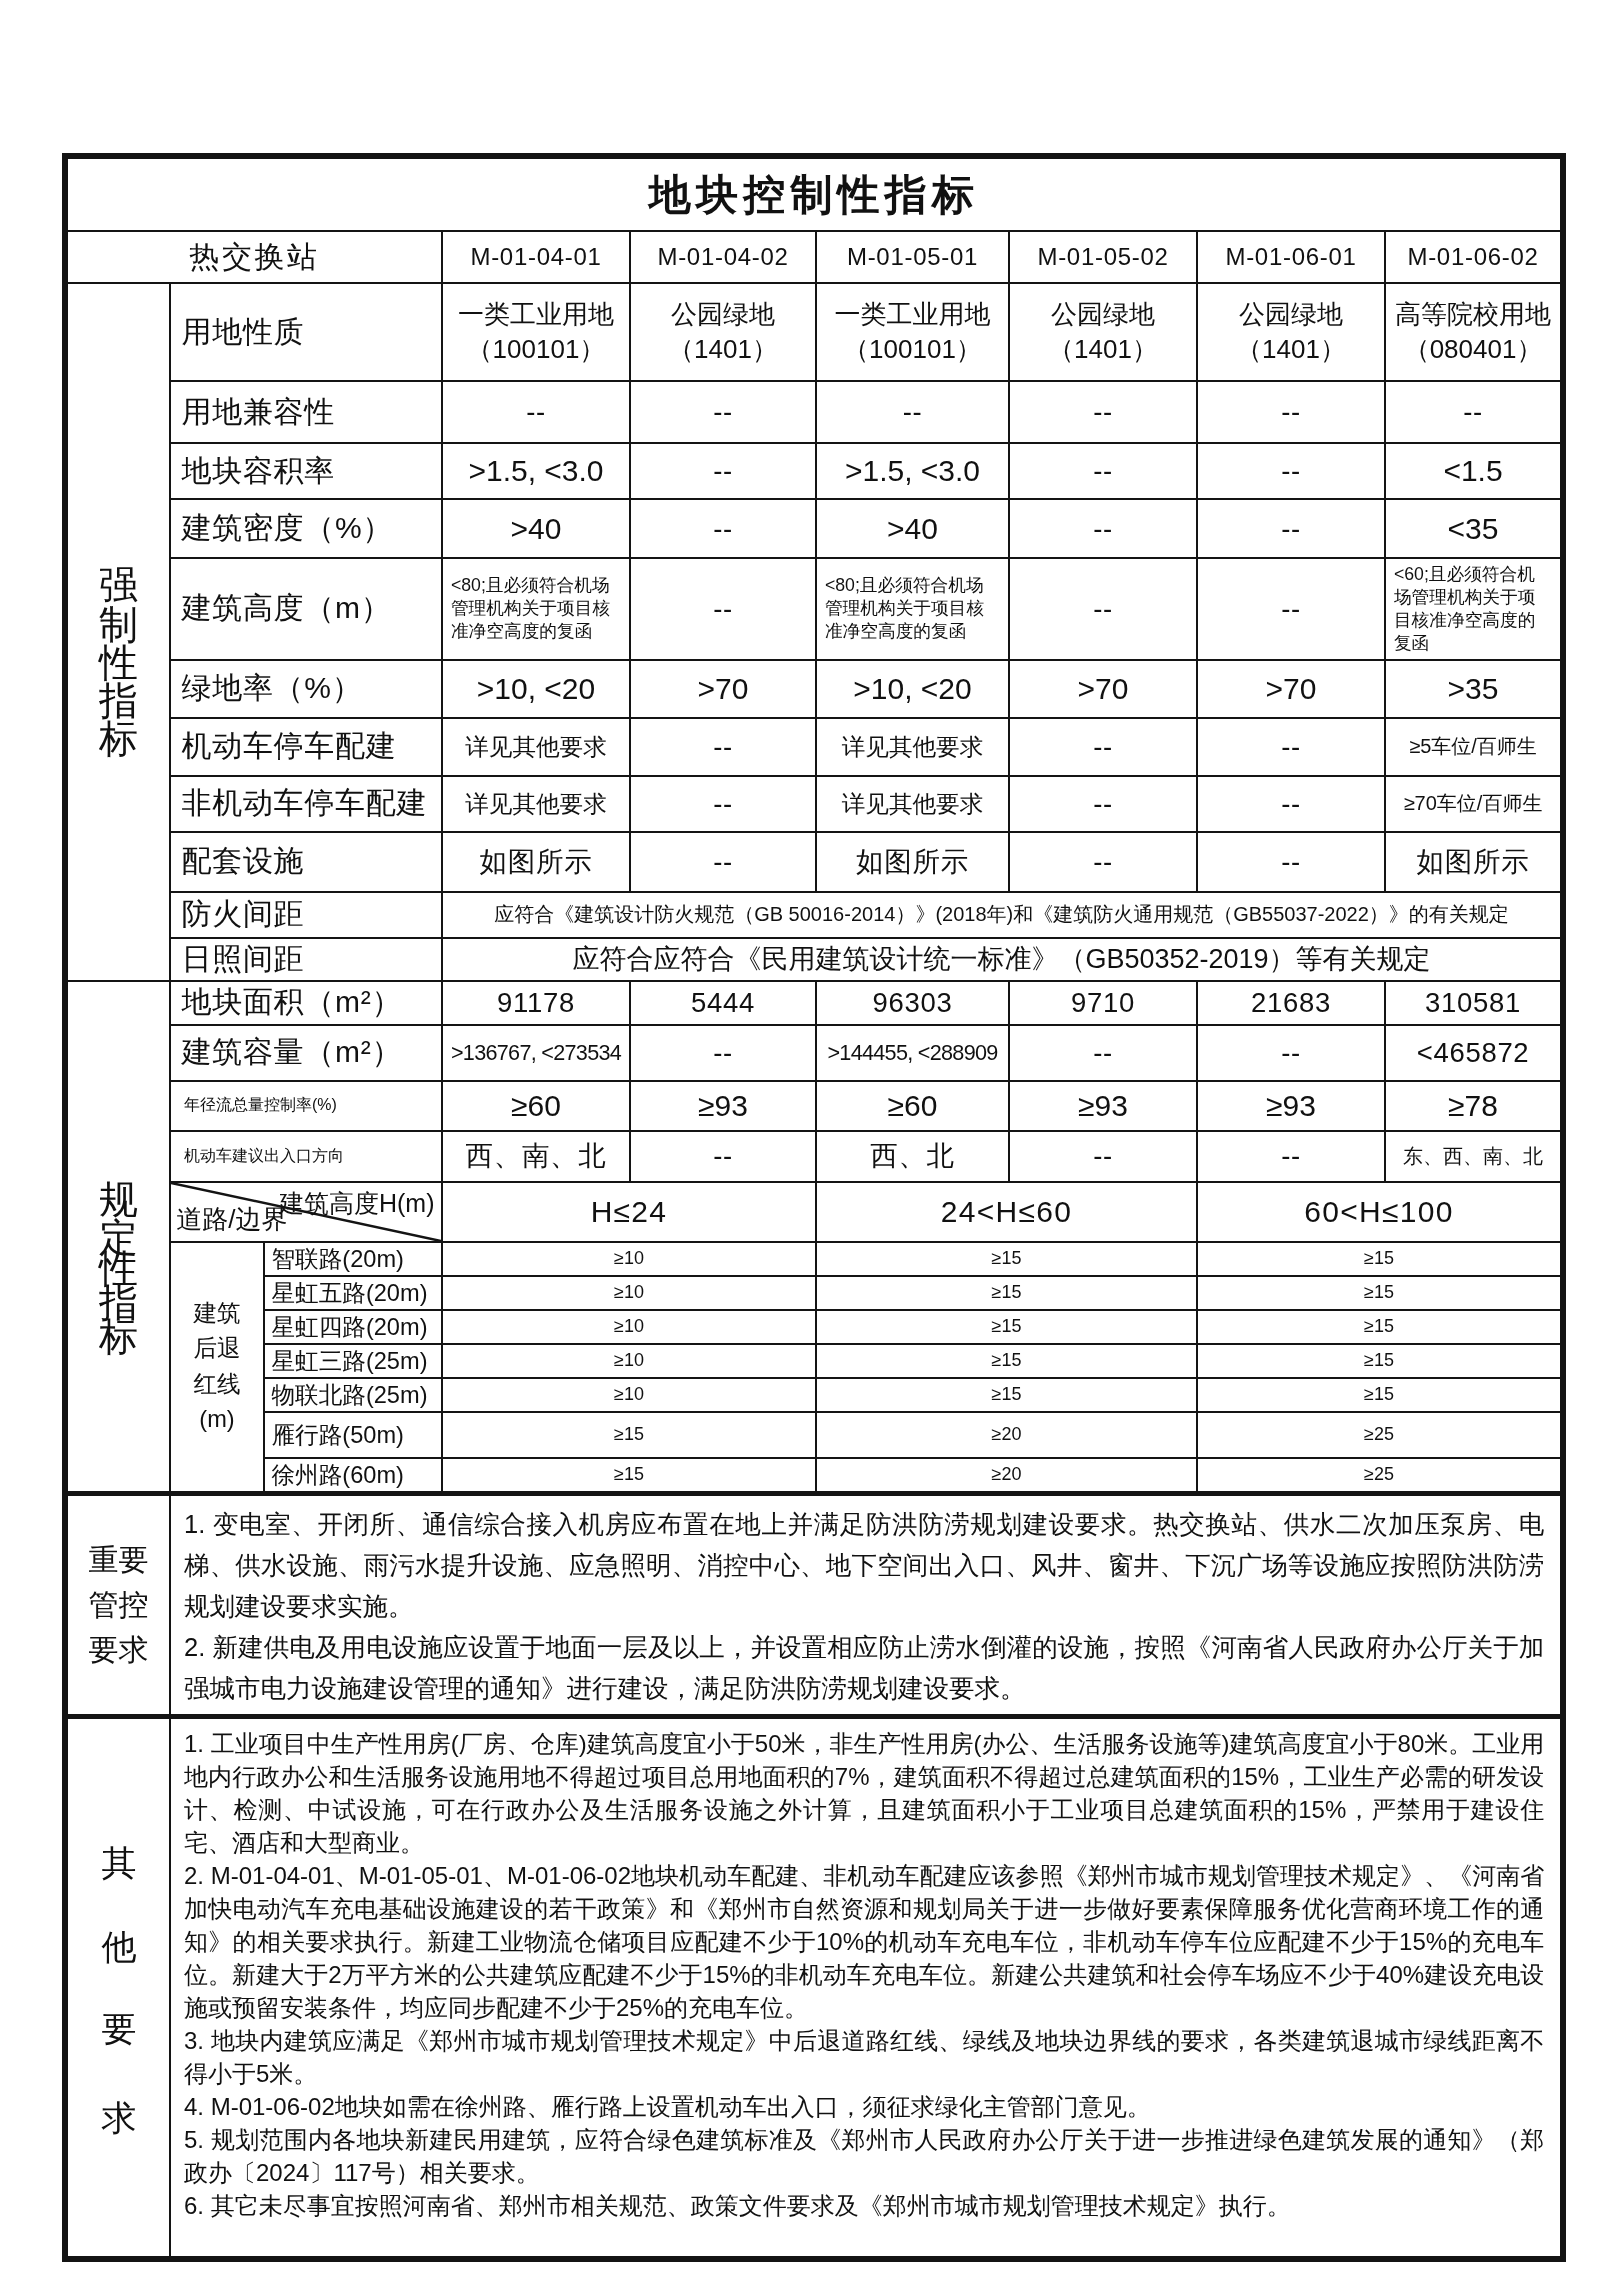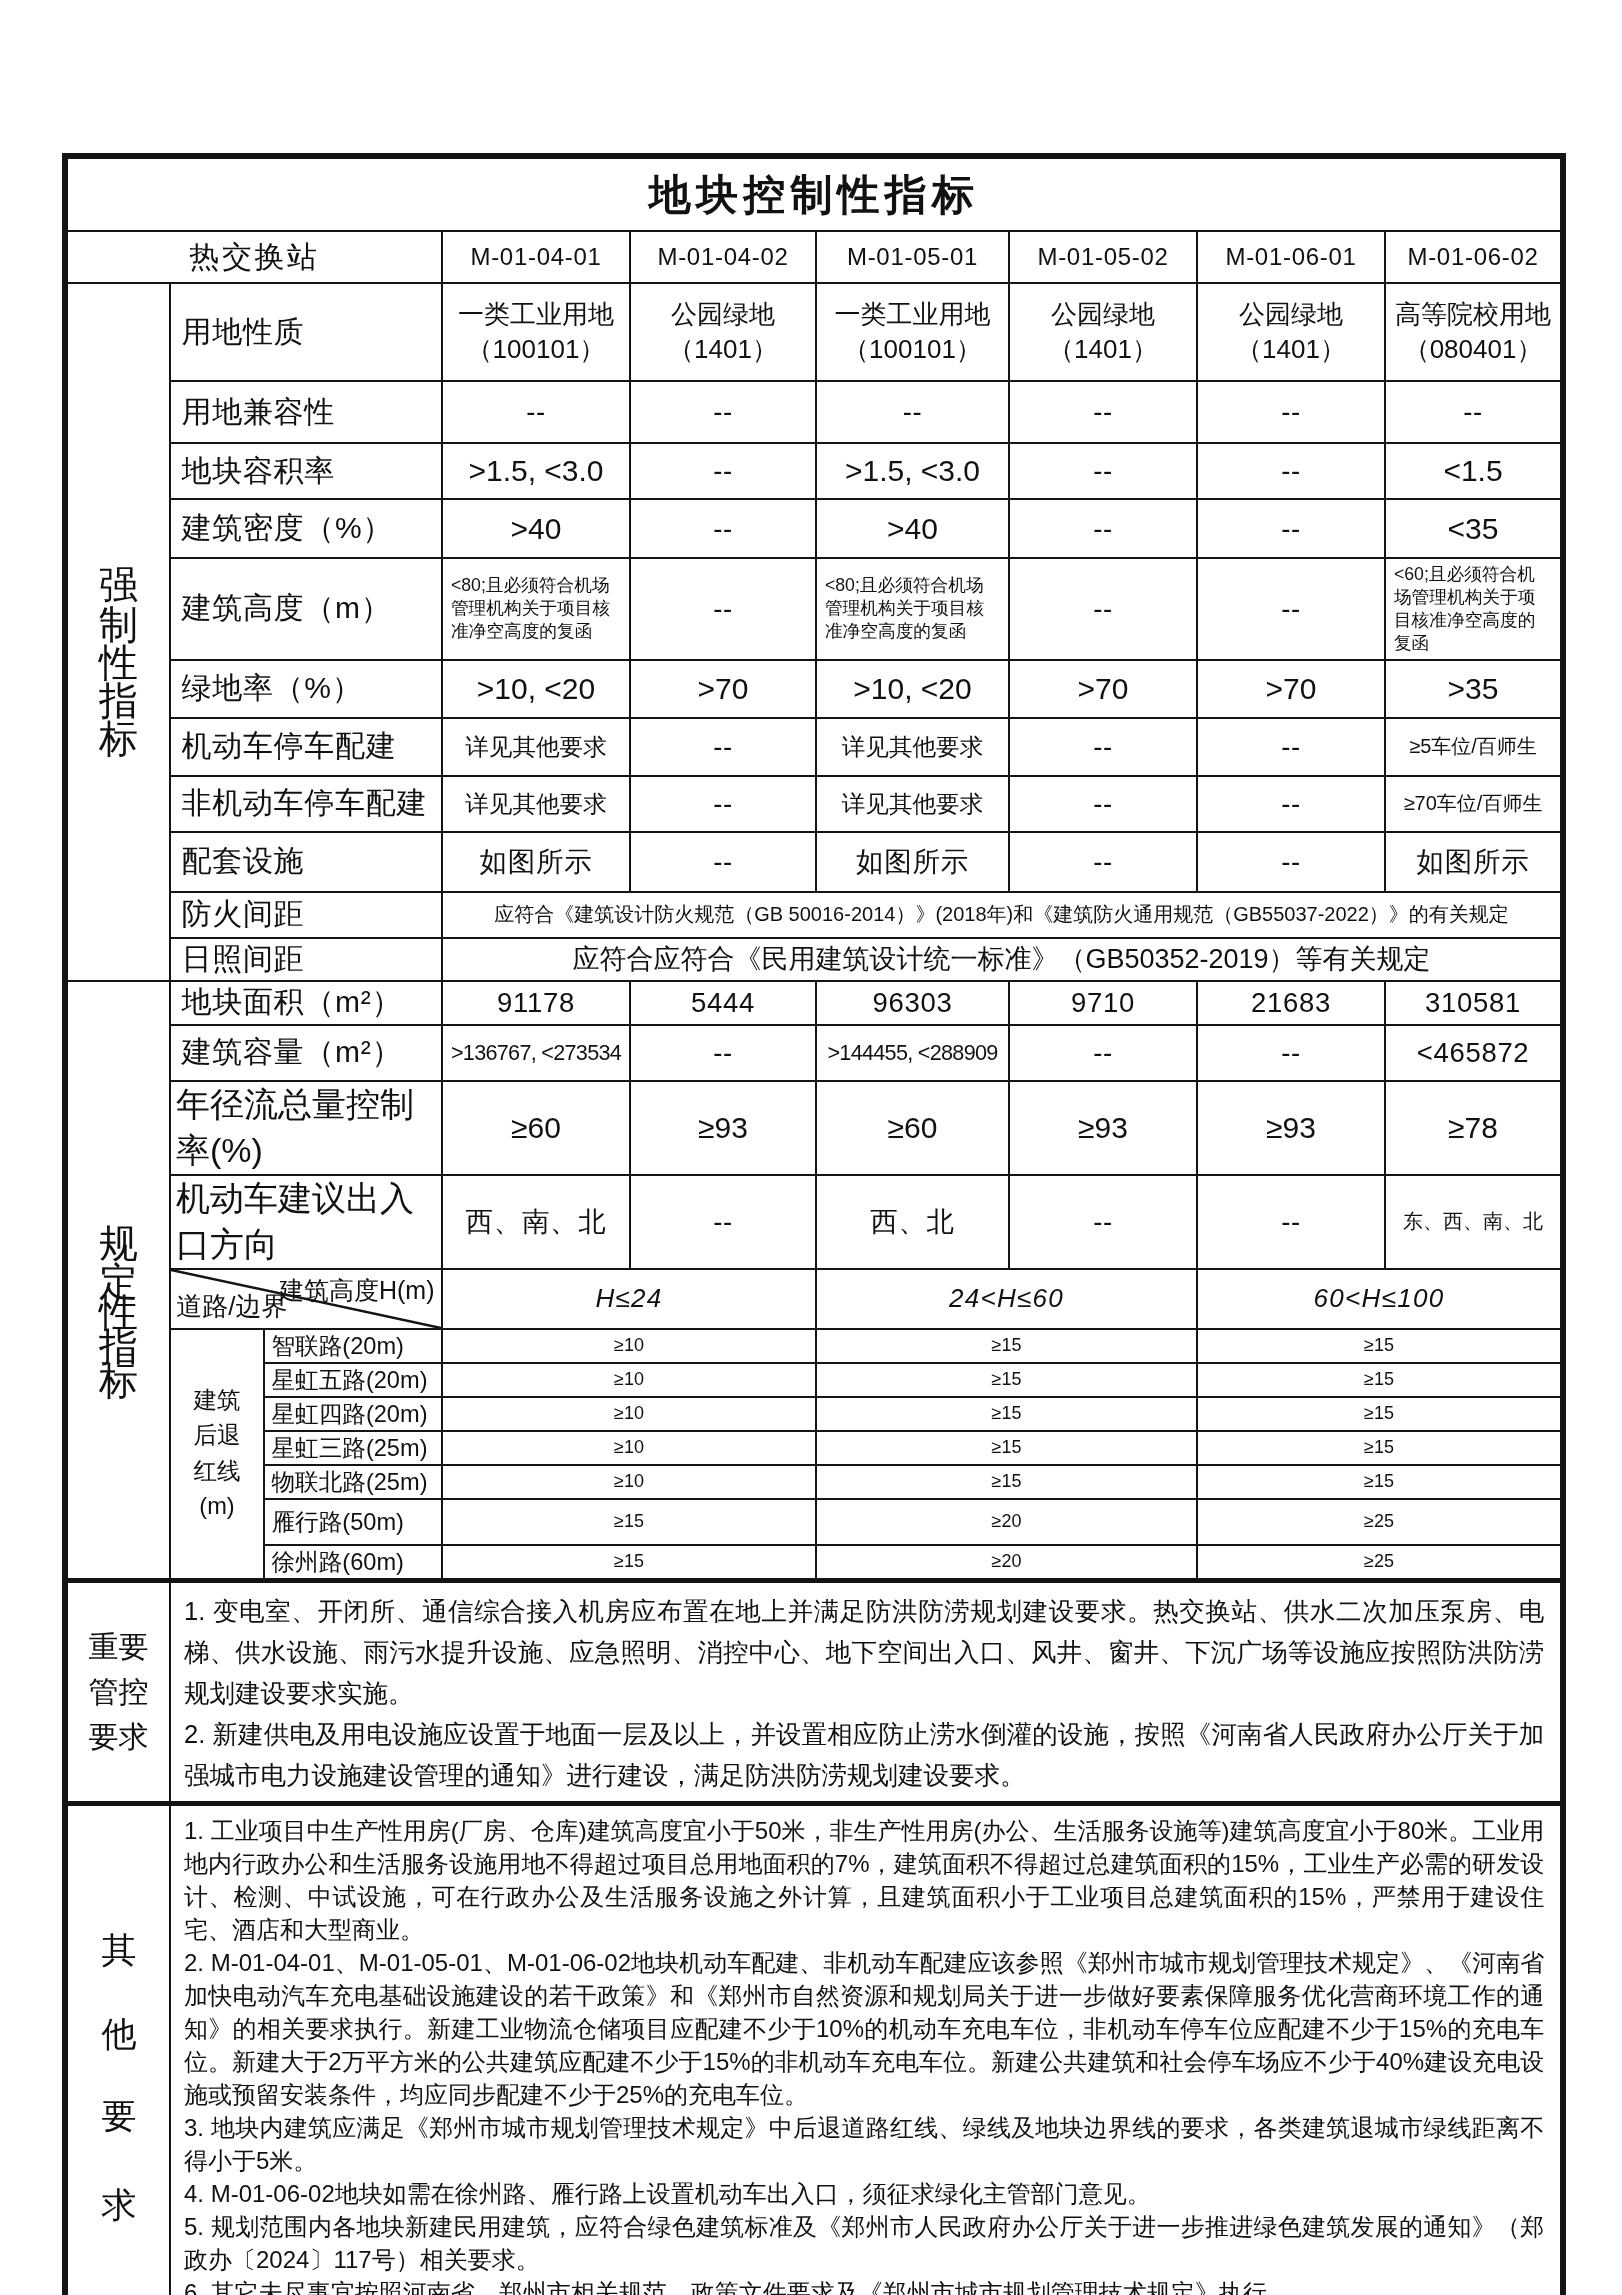--- a/index.html
+++ b/index.html
@@ -9,21 +9,21 @@
   table{border-collapse:collapse;table-layout:fixed;width:1500px;}
   td{border:2px solid #141414;padding:0;vertical-align:middle;text-align:center;
      overflow:hidden;}
   table{border:6.5px solid #141414;}
   tr.thick td{border-top:5.2px solid #141414;}
 
   .title{font-size:42px;font-weight:bold;letter-spacing:5.2px;}
   .plotlbl{font-size:30px;letter-spacing:2.6px;}
   .plotno{font-size:24px;letter-spacing:0.7px;font-family:"Liberation Sans",sans-serif;}
   .rowlbl{font-size:30px;text-align:left;padding-left:10.5px;letter-spacing:0.7px;}
-  .rowlbl-sm{font-size:34px;text-align:left;padding-left:5px;letter-spacing:0;}
+  .rowlbl-sm{font-size:16px;text-align:left;padding-left:13px;letter-spacing:0;}
   .val{font-size:27.5px;letter-spacing:0.7px;}
   .val-big{font-size:30px;}
   .vsmall{font-size:20px;letter-spacing:0;}
   .tight{font-size:21.6px;letter-spacing:-0.7px;}
   .preline{white-space:pre-line;font-size:26px;line-height:1.35;margin-left:40px;}
   .fine{font-size:17.7px;line-height:1.3;text-align:left;padding:3.9px 7.9px;letter-spacing:0;}
   .longtext{font-size:20px;letter-spacing:0;}
   .suntext{font-size:27px;letter-spacing:0;}
 
   .strip{vertical-align:middle;text-align:center;}
@@ -32,21 +32,21 @@
   .vtext-reg{letter-spacing:34px;}
   .ctrl-lbl{width:63px;margin:0 auto;word-break:break-all;font-size:30px;line-height:1.5;text-align:center;}
   .other-lbl{writing-mode:vertical-rl;text-orientation:upright;display:inline-block;
          font-size:35px;letter-spacing:85px;}
   .setback-lbl{width:52px;margin:0 auto;word-break:break-all;font-size:23.6px;line-height:1.5;text-align:center;}
 
   .corner{position:relative;}
   .corner svg{position:absolute;left:0;top:0;width:100%;height:100%;}
   .corner .c-top{position:absolute;right:6.5px;top:3.9px;font-size:25px;}
   .corner .c-bot{position:absolute;left:5.2px;bottom:3.9px;font-size:26px;}
-  .hcol{font-size:26px;letter-spacing:1.3px;font-style:italic;}
+  .hcol{font-size:30px;letter-spacing:1.3px;}
   .road{font-size:23.6px;text-align:left;padding-left:6.5px;letter-spacing:0;}
   .setval{font-size:18px;}
 
   .textblock{text-align:left;vertical-align:top;padding:7.9px 15.7px 5.2px 13px;}
   .para{font-size:25.5px;line-height:41px;text-align:justify;}
   .para-o{font-size:24px;line-height:33px;text-align:justify;}
 </style>
 </head>
 <body>
 

